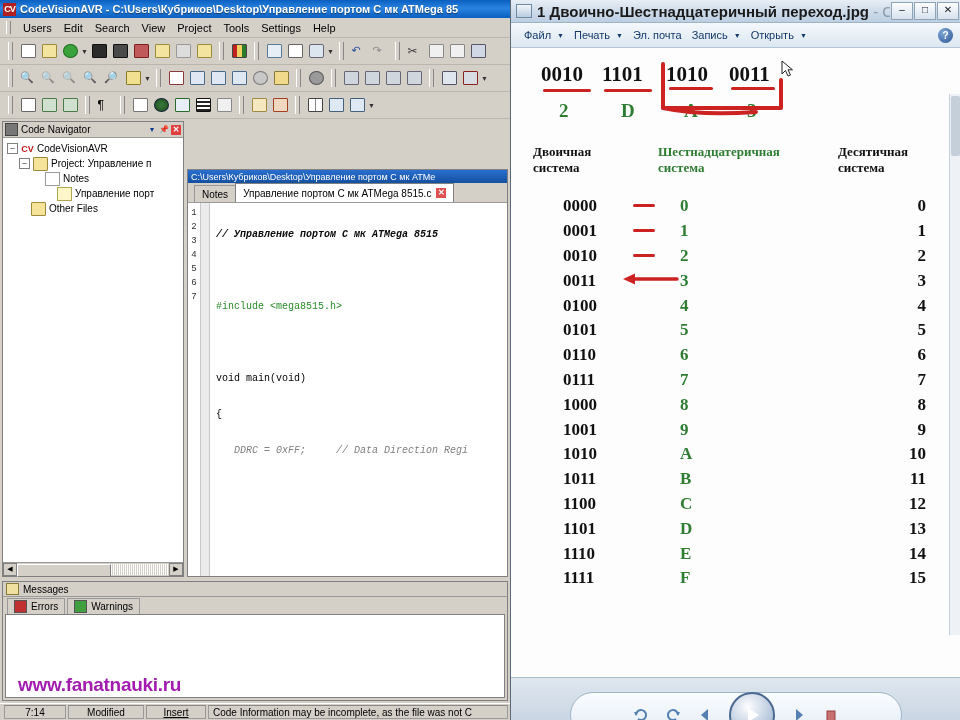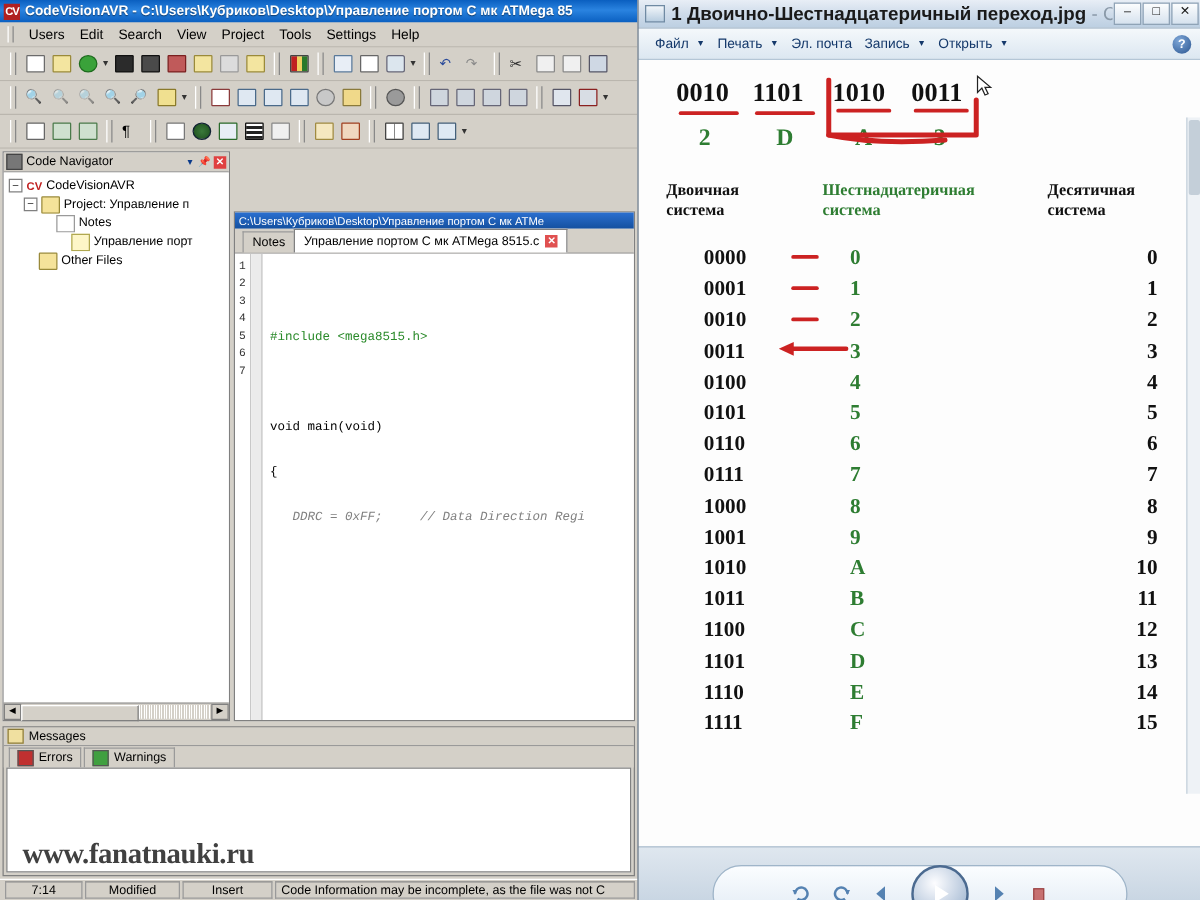--- a/index.html
+++ b/index.html
@@ -112,22 +112,22 @@
      border:1px solid #9a9a9a;border-bottom:none;background:#d4d0c8;margin-right:2px;}
   .mtab .mi{width:11px;height:11px;margin-right:4px;border:1px solid #555;flex:none;}
   .mtab .mi.err{background:#c03030;}
   .mtab .mi.wrn{background:#40a040;}
   .msg-body{flex:1;background:#fff;border:1px solid #808080;margin:0 2px 2px 2px;}
   .statusbar{height:16px;flex:none;display:flex;align-items:center;background:#d4d0c8;border-top:1px solid #fff;}
   .sf{height:14px;display:flex;align-items:center;justify-content:center;
      border:1px solid #9a9a9a;border-top-color:#888;margin-right:2px;font-size:10px;padding:0 4px;box-sizing:border-box;}
   .watermark{
     position:absolute;left:18px;bottom:24px;z-index:40;
-    font-family:Liberation Serif, serif;font-size:23px;font-weight:bold;
-    color:#404040;letter-spacing:-0.3px;pointer-events:none;
+    font-family:Liberation Sans, sans-serif;font-size:19px;font-weight:bold;
+    color:#a21caf;letter-spacing:-0.3px;pointer-events:none;
   }
   
   #viewer{
     position:absolute;left:510px;top:0;width:450px;height:720px;
     background:#e9eef3;display:flex;flex-direction:column;
     border-left:1px solid #5a6a7a;
   }
   .v-title{
     height:22px;flex:none;display:flex;align-items:center;padding:0 2px;
     background:linear-gradient(180deg,#e8eef6 0%,#cfdcea 50%,#bccfe2 100%);
@@ -453,20 +453,21 @@
           <div>1</div>
           <div>2</div>
           <div>3</div>
           <div>4</div>
           <div>5</div>
           <div>6</div>
           <div>7</div>
         </div>
         <div class="mgn"></div>
         <div class="codetext">
+          <div class="c-cmt">// Управление портом С мк ATMega 8515</div>
           <div></div>
           <div class="c-pre">#include &lt;mega8515.h&gt;</div>
           <div></div>
           <div class="c-kw">void main(void)</div>
           <div class="c-kw">{</div>
           <div class="c-cmt2">   DDRC = 0xFF;     // Data Direction Regi</div>
         </div>
       </div>
     </div>
   </div>
@@ -485,21 +486,21 @@
         <div class="mi wrn"></div>
         <span>Warnings</span>
       </div>
     </div>
     <div class="msg-body"></div>
   </div>
 
   <div class="statusbar">
     <div class="sf" style="width:62px;margin-left:4px;">7:14</div>
     <div class="sf" style="width:76px;">Modified</div>
-    <div class="sf" style="width:72px;">Insert</div>
+    <div class="sf" style="width:60px;text-decoration:underline;">Insert</div>
     <div class="sf" style="flex:1;justify-content:flex-start;">Code Information may be incomplete, as the file was not C</div>
   </div>
 </div>
 
 <div class="watermark">www.fanatnauki.ru</div>
 
 <div id="viewer">
 
   <div class="v-title">
     <div class="vico"></div>

